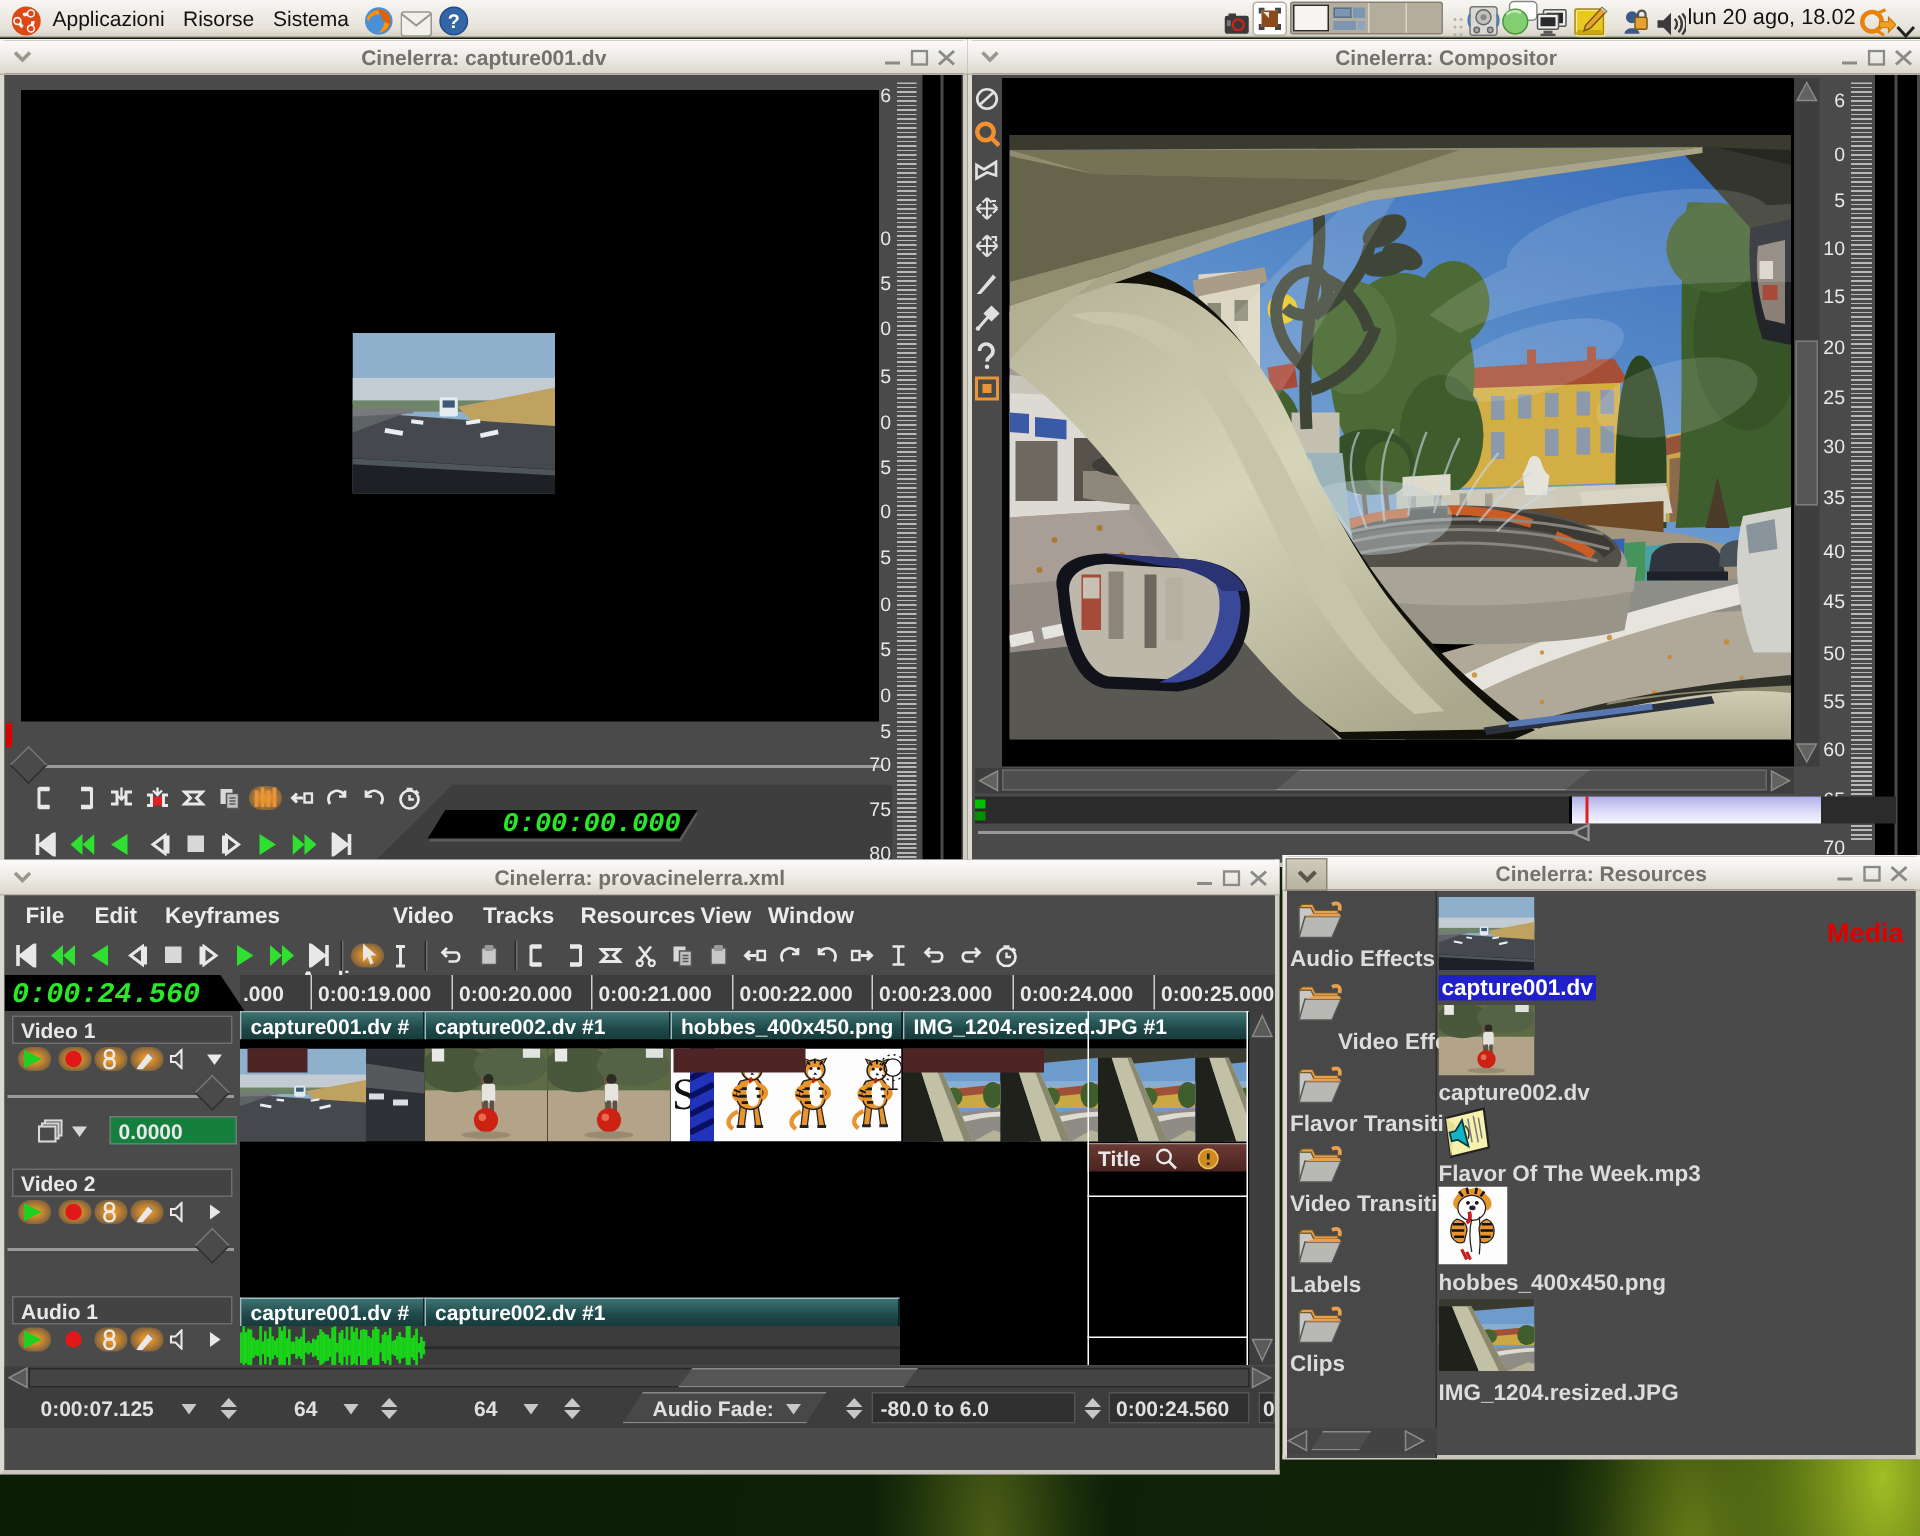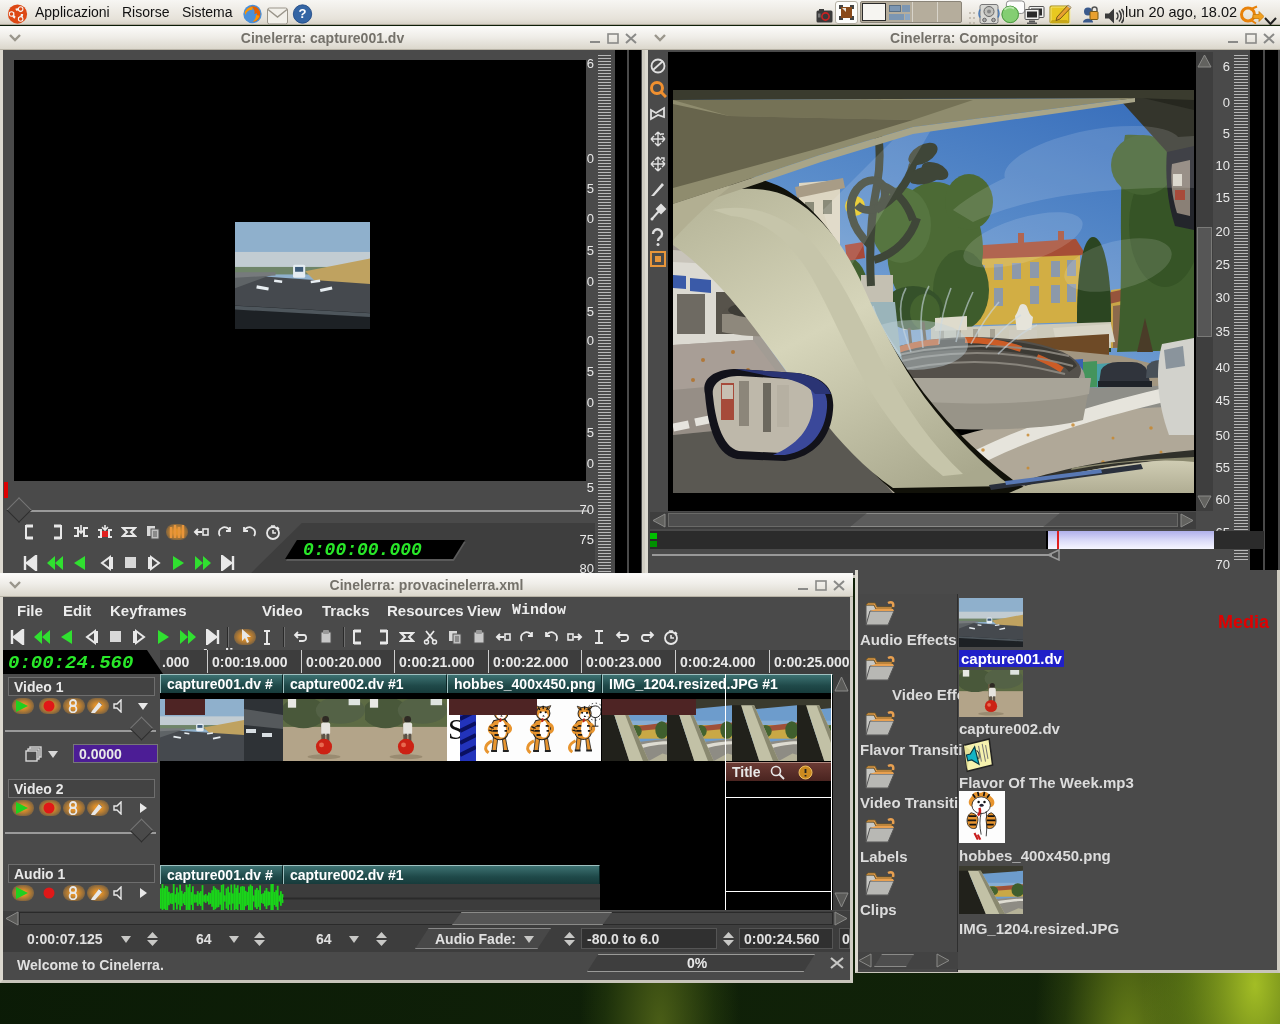--- a/index.html
+++ b/index.html
@@ -24,21 +24,21 @@
 .tbar { position:absolute; left:-3px; right:-3px; top:0; height:24px;
   background:linear-gradient(#fbfaf8 0%, #efede8 45%, #dbd7cc 100%);
   border-top:1px solid #f8f8f6; border-bottom:1px solid #b8b3a6; }
 .tbar .ttl { position:absolute; left:0; right:0; top:3px; text-align:center;
   font-weight:bold; font-size:14px; color:#74716a; }
 .tbar .chev { position:absolute; left:9px; top:7px; width:12px; height:8px; }
 .wbtn { position:absolute; top:6px; width:12px; height:11px; }
 svg { display:block; }
 .cbody { position:absolute; background:#4a4a4a; }
 .led { font-family:"Liberation Mono", monospace; font-weight:bold; font-style:italic;
-  font-size:18px; color:#29e829; letter-spacing:0px; }
+  font-size:18px; color:#29e829; letter-spacing:0px;margin-left:32px; }
 .led2 { font-family:"Liberation Mono", monospace; font-weight:bold; font-style:italic;
   font-size:19px; color:#29e829; }
 .tik { position:absolute; top:0; width:1px; height:23px; background:#cdcdcd; }
 .tlb { position:absolute; top:4px; color:#e8e8e8; font-size:14px; font-weight:bold; white-space:nowrap; }
 .clipbar { position:absolute; height:19px;
   background:linear-gradient(#3d7272,#1f4949 60%,#173b3b);
   border-top:1px solid #9fc0c0; border-left:1px solid #9fc0c0; border-right:1px solid #0a2525;
   color:#fff; font-size:14px; font-weight:bold; white-space:nowrap; overflow:hidden; }
 .clipbar span { display:block; margin:1px 0 0 6px; }
 .pbox { position:absolute; left:5px; width:147px; height:19px; background:#434343;
@@ -718,21 +718,21 @@
 
     <div id="menubar" style="position:absolute; left:0; top:2px; width:847px; height:24px; color:#ececec; font-size:15px; font-weight:bold;">
         <div style="position:absolute;left:14px;top:3px;">File</div>
         <div style="position:absolute;left:60px;top:3px;">Edit</div>
         <div style="position:absolute;left:107px;top:3px;">Keyframes</div>
         <div style="position:absolute;left:197px;top:3px;margin-top:43px;">Audio</div>
         <div style="position:absolute;left:259px;top:3px;">Video</div>
         <div style="position:absolute;left:319px;top:3px;">Tracks</div>
         <div style="position:absolute;left:384px;top:3px;">Resources</div>
         <div style="position:absolute;left:464px;top:3px;">View</div>
-        <div style="position:absolute;left:509px;top:3px;font-family:Liberation Mono, monospace;">Window</div>
+        <div style="position:absolute;left:509px;top:3px;">Window</div>
       </div>
 
     <div id="mtools" style="position:absolute; left:0; top:28px; width:847px; height:25px;">
         <svg style="position:absolute;left:7px;top:4px;" width="15" height="16" viewBox="0 0 15 16">
           <path d="M2 1 V15 M13 1 L4 8 L13 15 Z" stroke="#e8e8e8" fill="#e8e8e8" stroke-width="2.4"></path>
         </svg>
         <svg style="position:absolute;left:31px;top:4px;" width="16" height="16" viewBox="0 0 16 16">
           <path d="M8 1 L0 8 L8 15 Z M16 1 L8 8 L16 15 Z" fill="#30e030"></path>
         </svg>
         <svg style="position:absolute;left:57px;top:4px;" width="15" height="16" viewBox="0 0 15 16">
@@ -1195,21 +1195,21 @@
         <div style="position:absolute;left:2px;top:56px;width:151px;height:2px;background:#9a9a9a;"></div>
         <div style="position:absolute;left:130px;top:46px;width:17px;height:17px;background:#4a4a4a;border-top:1px solid #777;border-left:1px solid #777;border-bottom:1px solid #2e2e2e;border-right:1px solid #2e2e2e;transform:rotate(45deg);"></div>
         <svg style="position:absolute;left:22px;top:72px;" width="18" height="16" viewBox="0 0 18 16">
           <rect x="5" y="1" width="11" height="10" fill="none" stroke="#d8d8d8" stroke-width="1.4"></rect>
           <rect x="3" y="3" width="11" height="10" fill="#4a4a4a" stroke="#d8d8d8" stroke-width="1.4"></rect>
           <rect x="1" y="5" width="11" height="10" fill="#4a4a4a" stroke="#d8d8d8" stroke-width="1.4"></rect>
         </svg>
         <svg style="position:absolute;left:44px;top:76px;" width="12" height="10" viewBox="0 0 12 10">
           <path d="M1 1 L6 8 L11 1Z" fill="#d8d8d8"></path>
         </svg>
-        <div class="pbox" style="left:70px;top:70px;width:85px;background:#4c1d95;border-color:#777;">
+        <div class="pbox" style="left:70px;top:70px;width:85px;background:#15803d;border-color:#777;">
           <span>0.0000</span>
         </div>
         <div class="pbox" style="top:105px;">
           <span>Video 2</span>
         </div>
         <div class="glow" style="left:9px;top:126px;"></div>
         <div class="glow" style="left:36px;top:126px;"></div>
         <div class="glow" style="left:60px;top:126px;"></div>
         <div class="glow" style="left:84px;top:126px;"></div>
         <svg style="position:absolute;left:12px;top:127px;" width="14" height="14" viewBox="0 0 14 14">
@@ -1323,32 +1323,41 @@
         <svg style="position:absolute;left:719px;top:5px;" width="13" height="16" viewBox="0 0 13 16">
           <path d="M6.5 1 L12 7 L1 7Z" fill="#c8c8c6"></path>
           <path d="M6.5 15 L12 9 L1 9Z" fill="#c8c8c6"></path>
         </svg>
         <div style="position:absolute;left:736px;top:2px;width:94px;height:21px;background:#303030;border:1px solid #555;"></div>
         <div style="position:absolute;left:741px;top:5px;">0:00:24.560</div>
         <div style="position:absolute;left:836px;top:2px;width:11px;height:21px;background:#303030;border:1px solid #555;"></div>
         <div style="position:absolute;left:839px;top:5px;">0</div>
       </div>
 
-    <div id="statusbar" style="position:absolute; left:0; top:355px; width:847px; height:28px;">
-      <div style="position:absolute; left:14px; top:5px; color:#e0e0e0; font-size:14px; font-weight:bold;">Welcome to Cinelerra.</div>
-      <div style="position:absolute; left:584px; top:2px; width:228px; height:18px; background:#3e3e3e; border:1px solid #9a9a98; clip-path:polygon(5% 0,100% 0,95% 100%,0 100%);"></div>
-      <div style="position:absolute; left:684px; top:3px; color:#e8e8e8; font-size:14px; font-weight:bold;">0%</div>
-      <svg style="position:absolute; left:826px; top:4px;" width="16" height="14" viewBox="0 0 16 14">
-          <path d="M2 2 L14 12 M14 2 L2 12" stroke="#c8c8c6" stroke-width="2.2"></path>
-        </svg>
-    </div>
   </div>
 </div>
 
 <div class="win" id="resources" style="left:855px; top:570px; width:425px; height:403px;">
+  <div class="tbar">
+    <div style="position:absolute; left:2px; top:1px; width:28px; height:22px; background:linear-gradient(#cfcaba,#b8b2a0); border:1px solid #8a8578;">
+      <svg style="position:absolute;left:7px;top:7px" width="13" height="9" viewBox="0 0 12 8">
+          <path d="M1 1 L6 6 L11 1" stroke="#5a564c" stroke-width="2.6" fill="none"></path>
+        </svg>
+    </div>
+    <div class="ttl">Cinelerra: Resources</div>
+    <svg class="wbtn" style="right:44px" viewBox="0 0 12 11">
+        <path d="M1 9 H11" stroke="#8a8a88" stroke-width="2"></path>
+      </svg>
+    <svg class="wbtn" style="right:26px" viewBox="0 0 12 11">
+        <rect x="1" y="1" width="10" height="9" fill="none" stroke="#8a8a88" stroke-width="1.6"></rect>
+      </svg>
+    <svg class="wbtn" style="right:8px" viewBox="0 0 12 11">
+        <path d="M1 1 L11 10 M11 1 L1 10" stroke="#8a8a88" stroke-width="2"></path>
+      </svg>
+  </div>
   <div class="cbody" style="left:0; top:24px; width:419px; height:376px;">
     <div id="folderpane" style="position:absolute; left:0; top:0; width:100px; height:378px; border-right:1px solid #2e2e2e; background:#484848;">
         <svg style="position:absolute;left:4px;top:3px;" width="34" height="30" viewBox="0 0 34 30">
           <path d="M4 8 L4 28 L26 28 L30 12 L14 12 L12 8 Z" fill="#c8c8c4" stroke="#555" stroke-width="1"></path>
           <path d="M4 8 L12 8 L14 12 L30 12 L30 10 L15 10 L13 6 L6 6 Z" fill="#e8a050" stroke="#7a5a20" stroke-width="0.8"></path>
           <path d="M4 28 L8 14 L32 14 L26 28 Z" fill="#b8b8b4" stroke="#555" stroke-width="1"></path>
           <path d="M8 14 L32 14 L31 12 L14 12Z" fill="#e8a050"></path>
           <path d="M26 6 C30 4 32 6 31 10" fill="none" stroke="#e8a050" stroke-width="2.5"></path>
         </svg>
         <div class="flbl" style="left:2px;top:37px;">Audio Effects</div>

